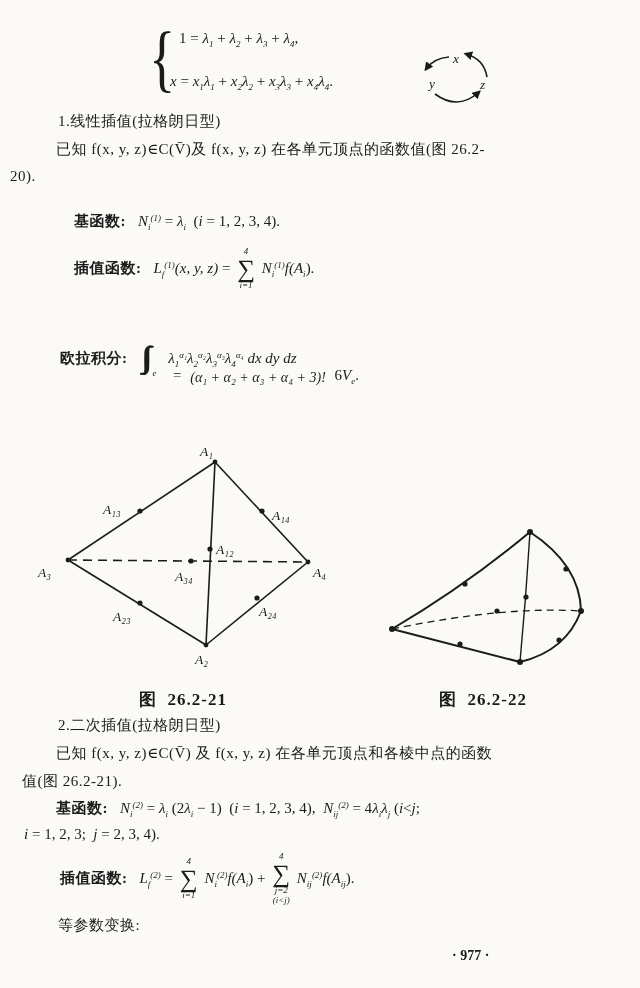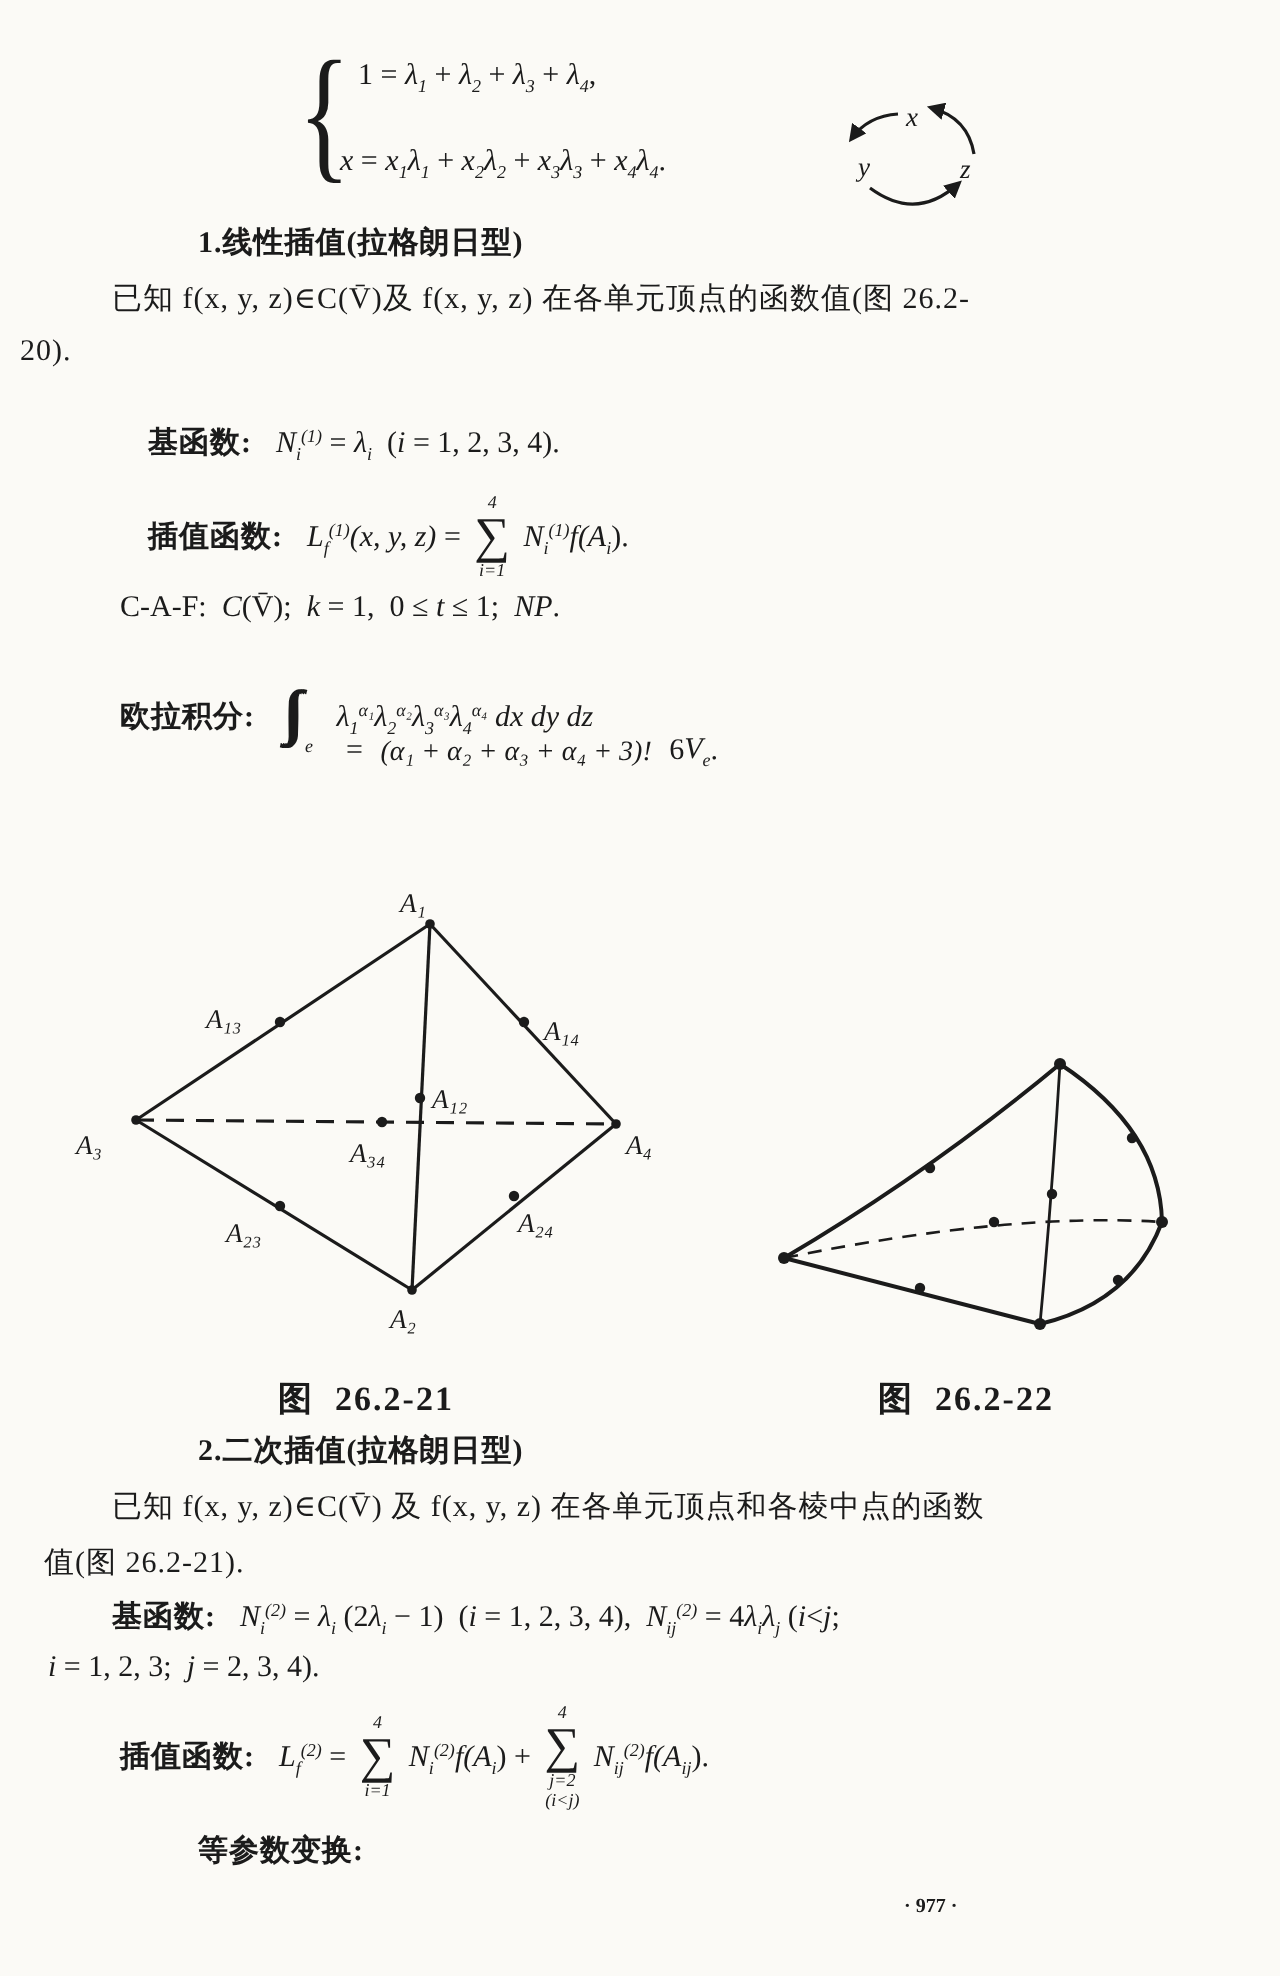--- a/index.html
+++ b/index.html
@@ -5,38 +5,38 @@
   * { margin:0; padding:0; box-sizing:border-box; }
   html,body { width:640px; height:988px; }
   body {
     background:#faf9f5;
     font-family:"Liberation Serif","DejaVu Serif",serif;
     color:#1b1b1b;
   }
   .page { position:relative; width:640px; height:988px; background:#fbfaf6; overflow:hidden; }
   .abs { position:absolute; }
   .cn { font-size:15px; letter-spacing:0.5px; white-space:pre; }
-  .bold { font-weight:bold;margin-left:41px; }
+  .bold { font-weight:normal; }
   .formula { font-size:15px; white-space:pre; }
   .formula .vr { font-style:italic; }
   sub { font-size:9px; vertical-align:-4px; letter-spacing:0; }
   sup { font-size:9px; vertical-align:5px; letter-spacing:0; }
   .lbl { font-weight:bold; font-size:15px; letter-spacing:0.5px; margin-right:12px; white-space:pre; }
   .sum { display:inline-flex; flex-direction:column; align-items:center; vertical-align:middle; line-height:1; margin:0 3px; }
   .sum .lim { font-size:9px; font-style:italic; line-height:1.1; }
   .sum .sigma { font-size:25px; line-height:0.9; padding:1px 0; font-style:normal; }
   .frac { display:inline-block; text-align:center; vertical-align:middle; margin:0 5px; font-size:14px; }
   .frac .num { display:block; padding:0 8px 2px; border-bottom:1.4px solid #1b1b1b; font-style:italic; }
   .frac .den { display:block; padding-top:2px; font-style:italic; }
   .intg { display:inline-flex; flex-direction:column; align-items:flex-start; vertical-align:middle; line-height:1; margin:0 8px 0 2px; }
   .intg-glyph { font-size:30px; letter-spacing:-7px; padding-right:7px; }
   .intg-under { font-size:9px; font-style:italic; margin-left:11px; margin-top:-3px; }
   .brace { font-size:76px; font-weight:400; transform:scale(0.72,0.98); transform-origin:top left; line-height:1; }
   .caption { font-weight:bold; font-size:17px; letter-spacing:1px; white-space:pre; text-align:center; }
-  .pageno { font-weight:bold; font-size:10px; white-space:pre; }
+  .pageno { font-weight:bold; font-size:14px; white-space:pre; }
   svg { display:block; }
   svg text { font-family:"Liberation Serif","DejaVu Serif",serif; font-style:italic; font-size:13.5px; fill:#1b1b1b; }
 </style>
 </head>
 <body>
 
 <div class="page">
 
   <div class="abs brace" style="left:149px; top:20px;">{</div>
   <div class="abs formula" style="left:179px; top:30px;"><span>1 = </span><span class="vr">λ<sub>1</sub></span><span> + </span><span class="vr">λ<sub>2</sub></span><span> + </span><span class="vr">λ<sub>3</sub></span><span> + </span><span class="vr">λ<sub>4</sub></span><span>,</span></div>
@@ -63,21 +63,20 @@
   <div class="abs cn" style="left:10px; top:168px;">20).</div>
 
   <div class="abs" style="left:74px; top:201px;margin-top:11px;">
     <span class="lbl">基函数:</span><span class="formula"><span class="vr">N<sub>i</sub><sup>(1)</sup></span><span> = </span><span class="vr">λ<sub>i</sub></span><span>  (</span><span class="vr">i</span><span> = 1, 2, 3, 4).</span></span>
   </div>
 
   <div class="abs" style="left:74px; top:247px;">
     <span class="lbl">插值函数:</span><span class="formula"><span class="vr">L<sub>f</sub><sup>(1)</sup></span><span class="vr">(x, y, z)</span><span> = </span><span class="sum"><span class="lim">4</span><span class="sigma">∑</span><span class="lim">i=1</span></span><span> </span><span class="vr">N<sub>i</sub><sup>(1)</sup></span><span class="vr">f</span><span class="vr">(A<sub>i</sub></span><span>).</span></span>
   </div>
 
-  <div class="abs formula" style="left:60px; top:296px;"><span>C-A-F:  </span><span class="vr">C</span><span>(V̄);  </span><span class="vr">k</span><span> = 1,  0 ≤ </span><span class="vr">t</span><span> ≤ 1;  </span><span class="vr">NP</span><span>.</span></div>
 
   <div class="abs" style="left:60px; top:310px;margin-top:32px;">
     <span class="lbl">欧拉积分:</span><span class="formula"><span class="intg"><span class="intg-glyph">∫∫∫</span><span class="intg-under">e</span></span><span> </span><span class="vr">λ<sub>1</sub><sup>α₁</sup></span><span class="vr">λ<sub>2</sub><sup>α₂</sup></span><span class="vr">λ<sub>3</sub><sup>α₃</sup></span><span class="vr">λ<sub>4</sub><sup>α₄</sup></span><span class="vr"> dx dy dz</span></span>
   </div>
 
   <div class="abs formula" style="left:173px; top:367px;"><span>= </span><span class="frac"><span class="den">(α₁ + α₂ + α₃ + α₄ + 3)!</span></span><span> 6</span><span class="vr">V<sub>e</sub></span><span>.</span></div>
 
   <svg class="abs" style="left:0; top:430px;" width="640" height="262" viewBox="0 0 640 262">
 
     <g>

